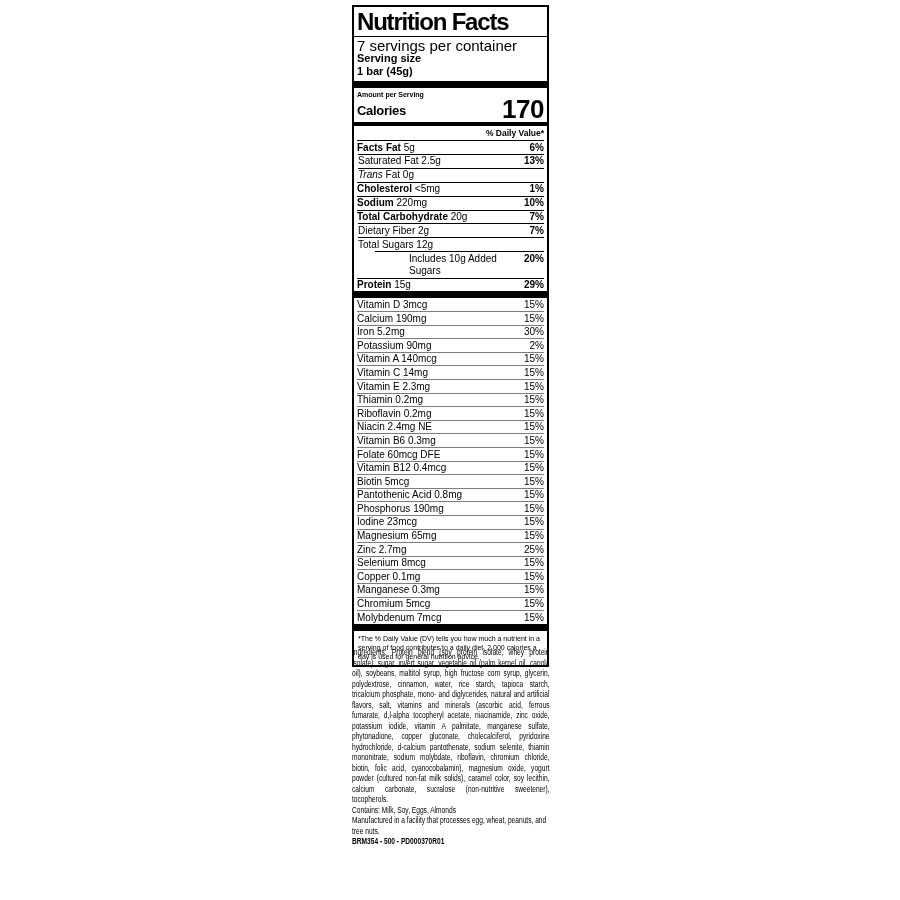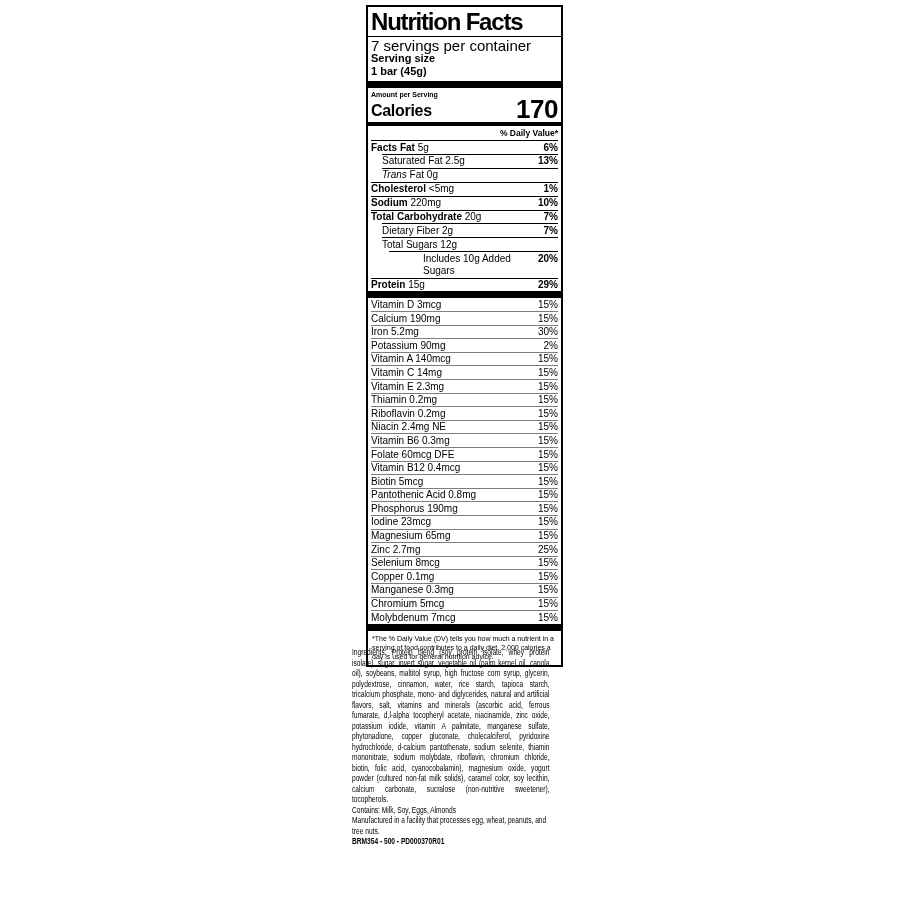--- a/index.html
+++ b/index.html
@@ -1,43 +1,43 @@
 <!DOCTYPE html>
 <html><head>
 <meta charset="utf-8">
 <style>
   * { margin:0; padding:0; box-sizing:border-box; }
   html,body { background:#fff; }
   body { font-family:"Liberation Sans","DejaVu Sans",sans-serif; color:#000; }
   .stage { position:relative; width:900px; height:900px; background:#fff; overflow:hidden; }
 
   
-  .nf-label { position:absolute; left:366px; top:5px; width:197px; background:#fff;
+  .nf-label { position:absolute; left:352px; top:5px; width:197px; background:#fff;
               border:2px solid #000; padding:0 3px; }
   .nf-title { font-size:24px; line-height:27px; font-weight:bold; letter-spacing:-1.2px;
               padding:1px 0 1px; white-space:nowrap; }
   .rule { height:1px; background:#000; margin:0 -3px; }
   .servings { font-size:15px; line-height:13px; padding-top:2px; }
   .ss-row { display:flex; justify-content:space-between; font-size:11px; line-height:13px;
             font-weight:bold; padding-bottom:3px;flex-direction:column; }
   .bar { margin:0 -3px; background:#000; }
   .bar-thick { height:7px; }
   .bar-med { height:4px; }
   .aps { font-size:7px; font-weight:bold; padding-top:3px; line-height:8px; }
   .cal-row { display:flex; justify-content:space-between; align-items:flex-end; padding-bottom:2px; }
-  .cal-l { font-size:16px; font-weight:bold; letter-spacing:-0.3px; line-height:18px; }
+  .cal-l { font-size:13px; font-weight:bold; letter-spacing:-0.3px; line-height:18px; }
   .cal-v { font-size:26px; font-weight:bold; line-height:21px; letter-spacing:-0.5px; }
   .dvh { text-align:right; font-size:8.5px; font-weight:bold; padding:3px 0 2px; line-height:9px; }
 
   .n-row, .v-row { display:flex; justify-content:space-between; font-size:10px;
                    line-height:12.4px; border-top:1px solid #000; padding-top:0.5px; }
   .n-row .dv { font-weight:bold; }
   .v-row { border-top-color:#7d7d7d; line-height:12.1px; }
   #vitamins .v-row:first-child { border-top:none; }
-  .ind1 { margin-left:11px; }
+  .ind1 { margin-left:1px; }
   .ind2 { margin-left:18px;padding-left:34px; }
   .nm i { font-style:italic;text-align:right; }
   .footnote { font-size:7px; line-height:9px; margin:3px 0 4px; padding-left:1px; }
 
   
   .ing { position:absolute; left:352px; top:647px; width:250px;
          transform:scaleX(0.79); transform-origin:0 0; }
   .ing p { font-size:8.4px; line-height:10.5px; }
   .ing-p { text-align:justify; }
   .ing-code { font-weight:bold; }

